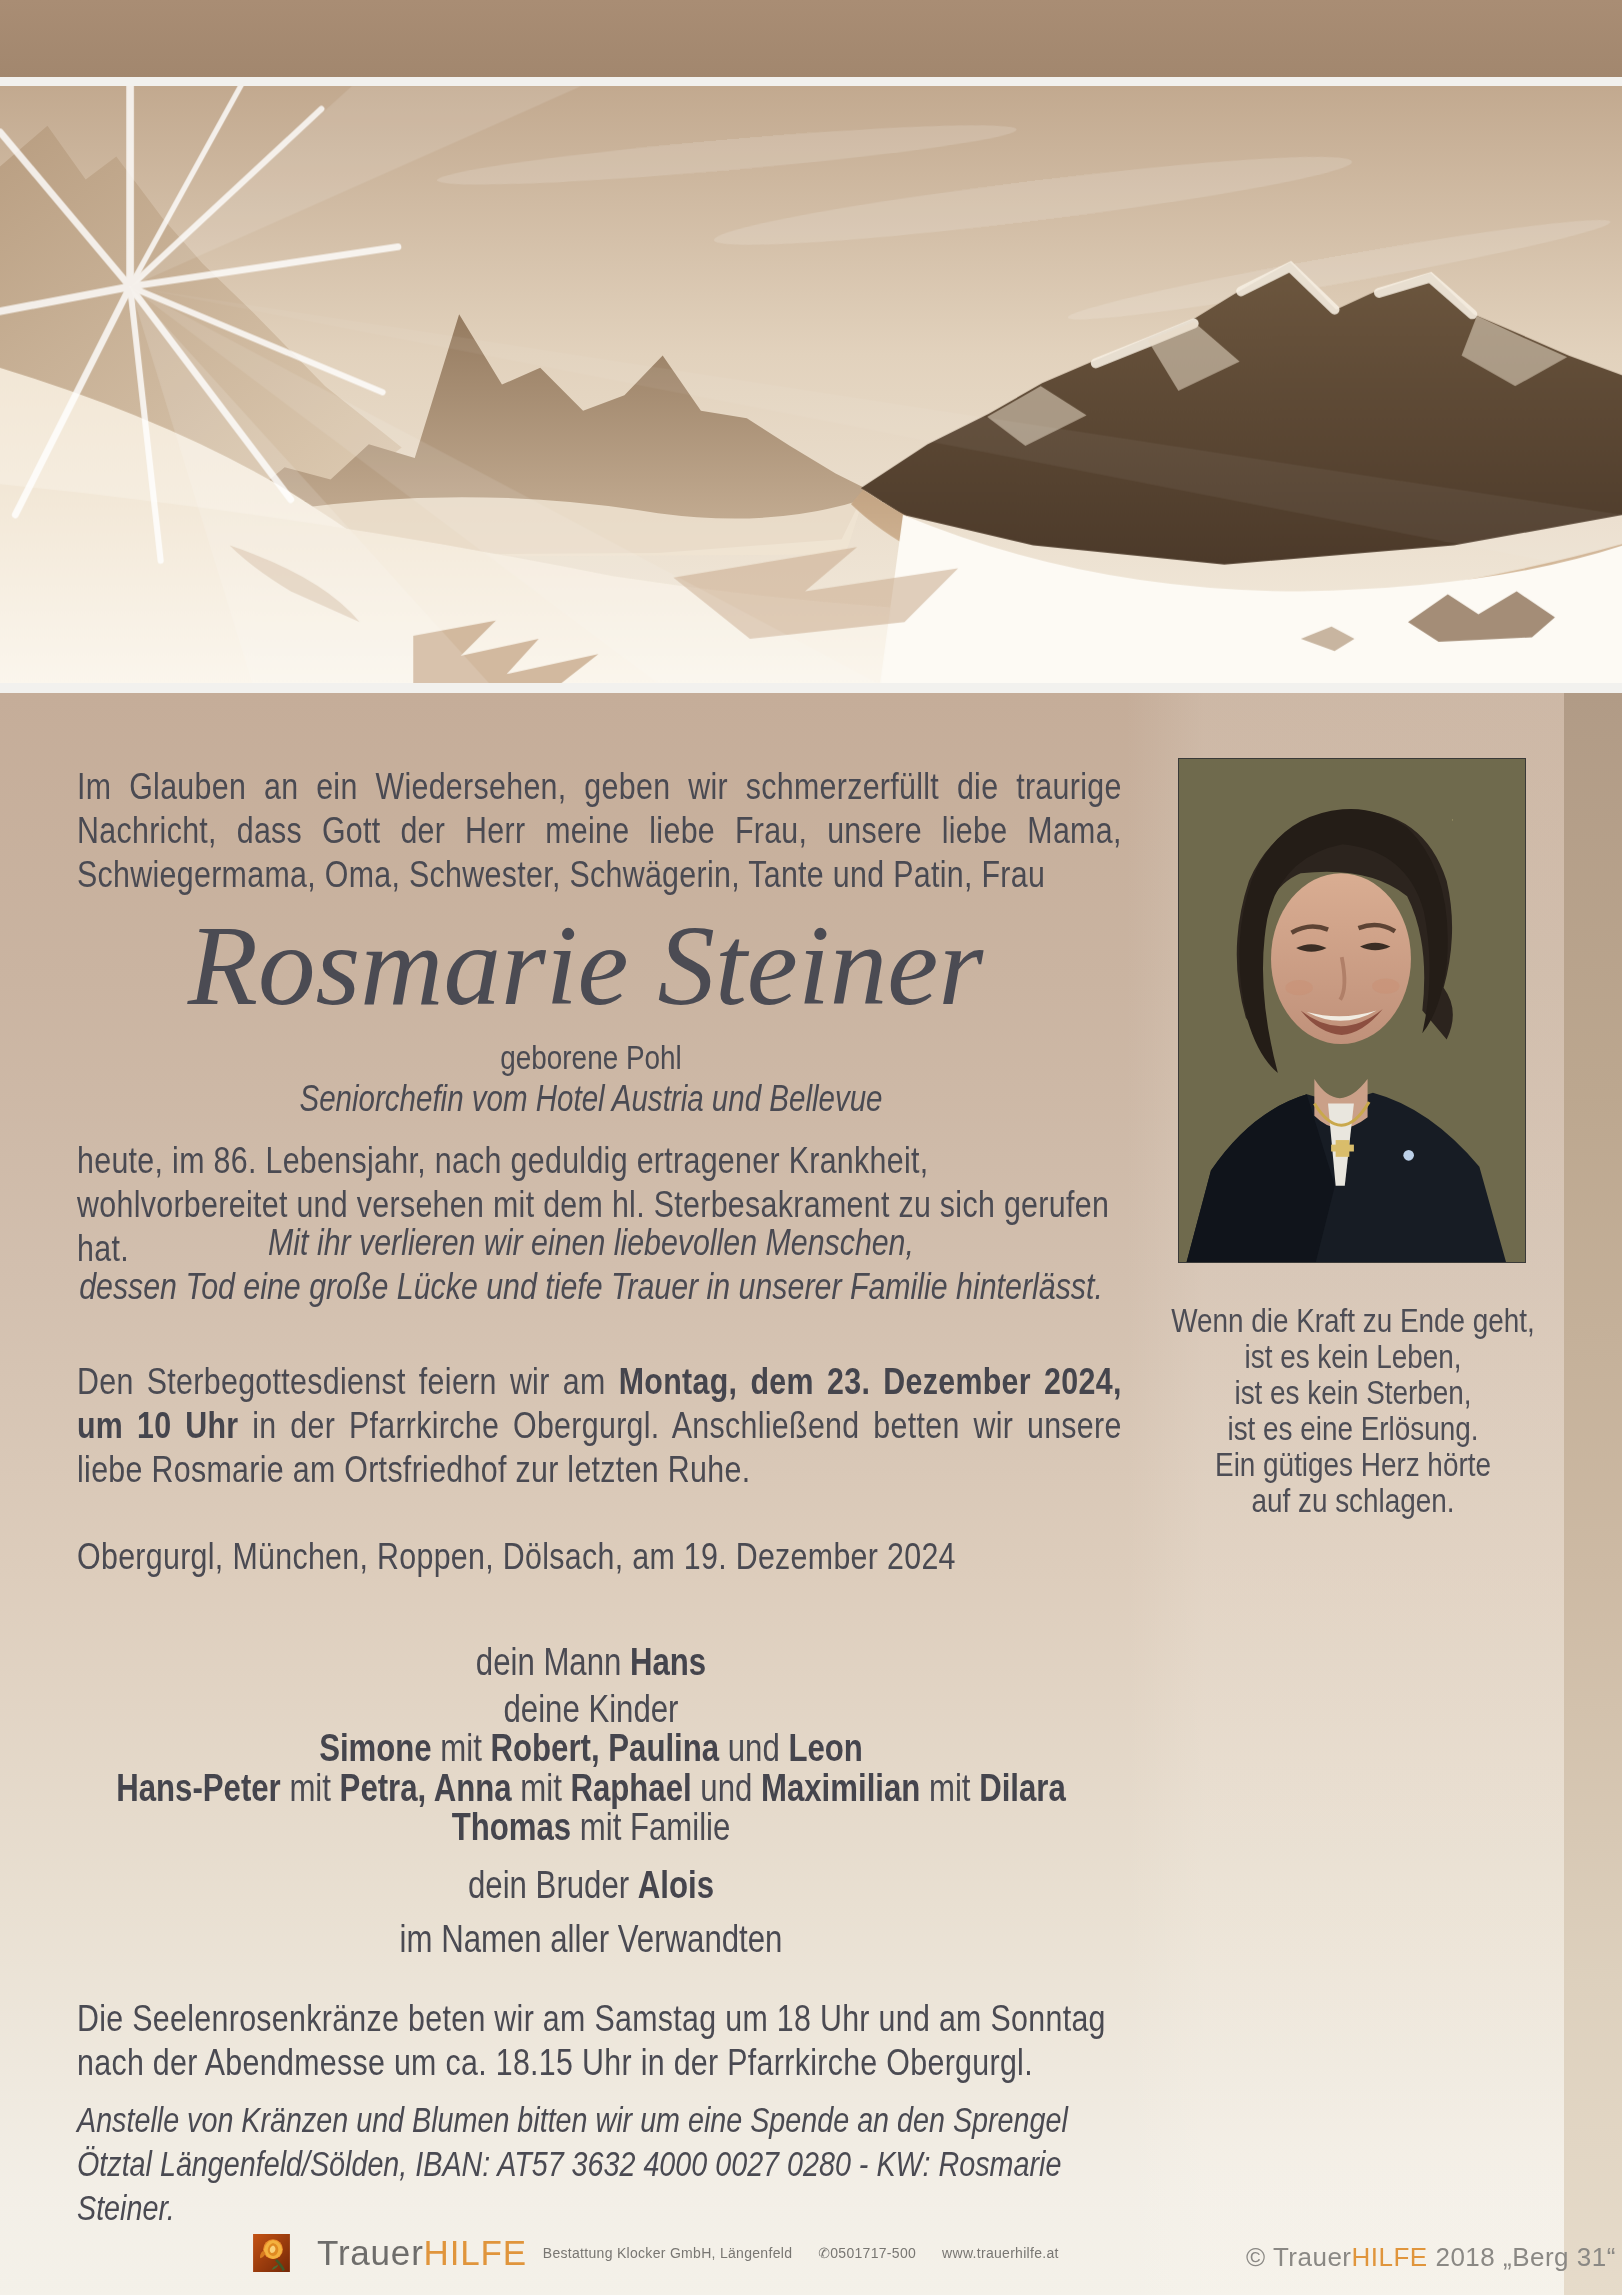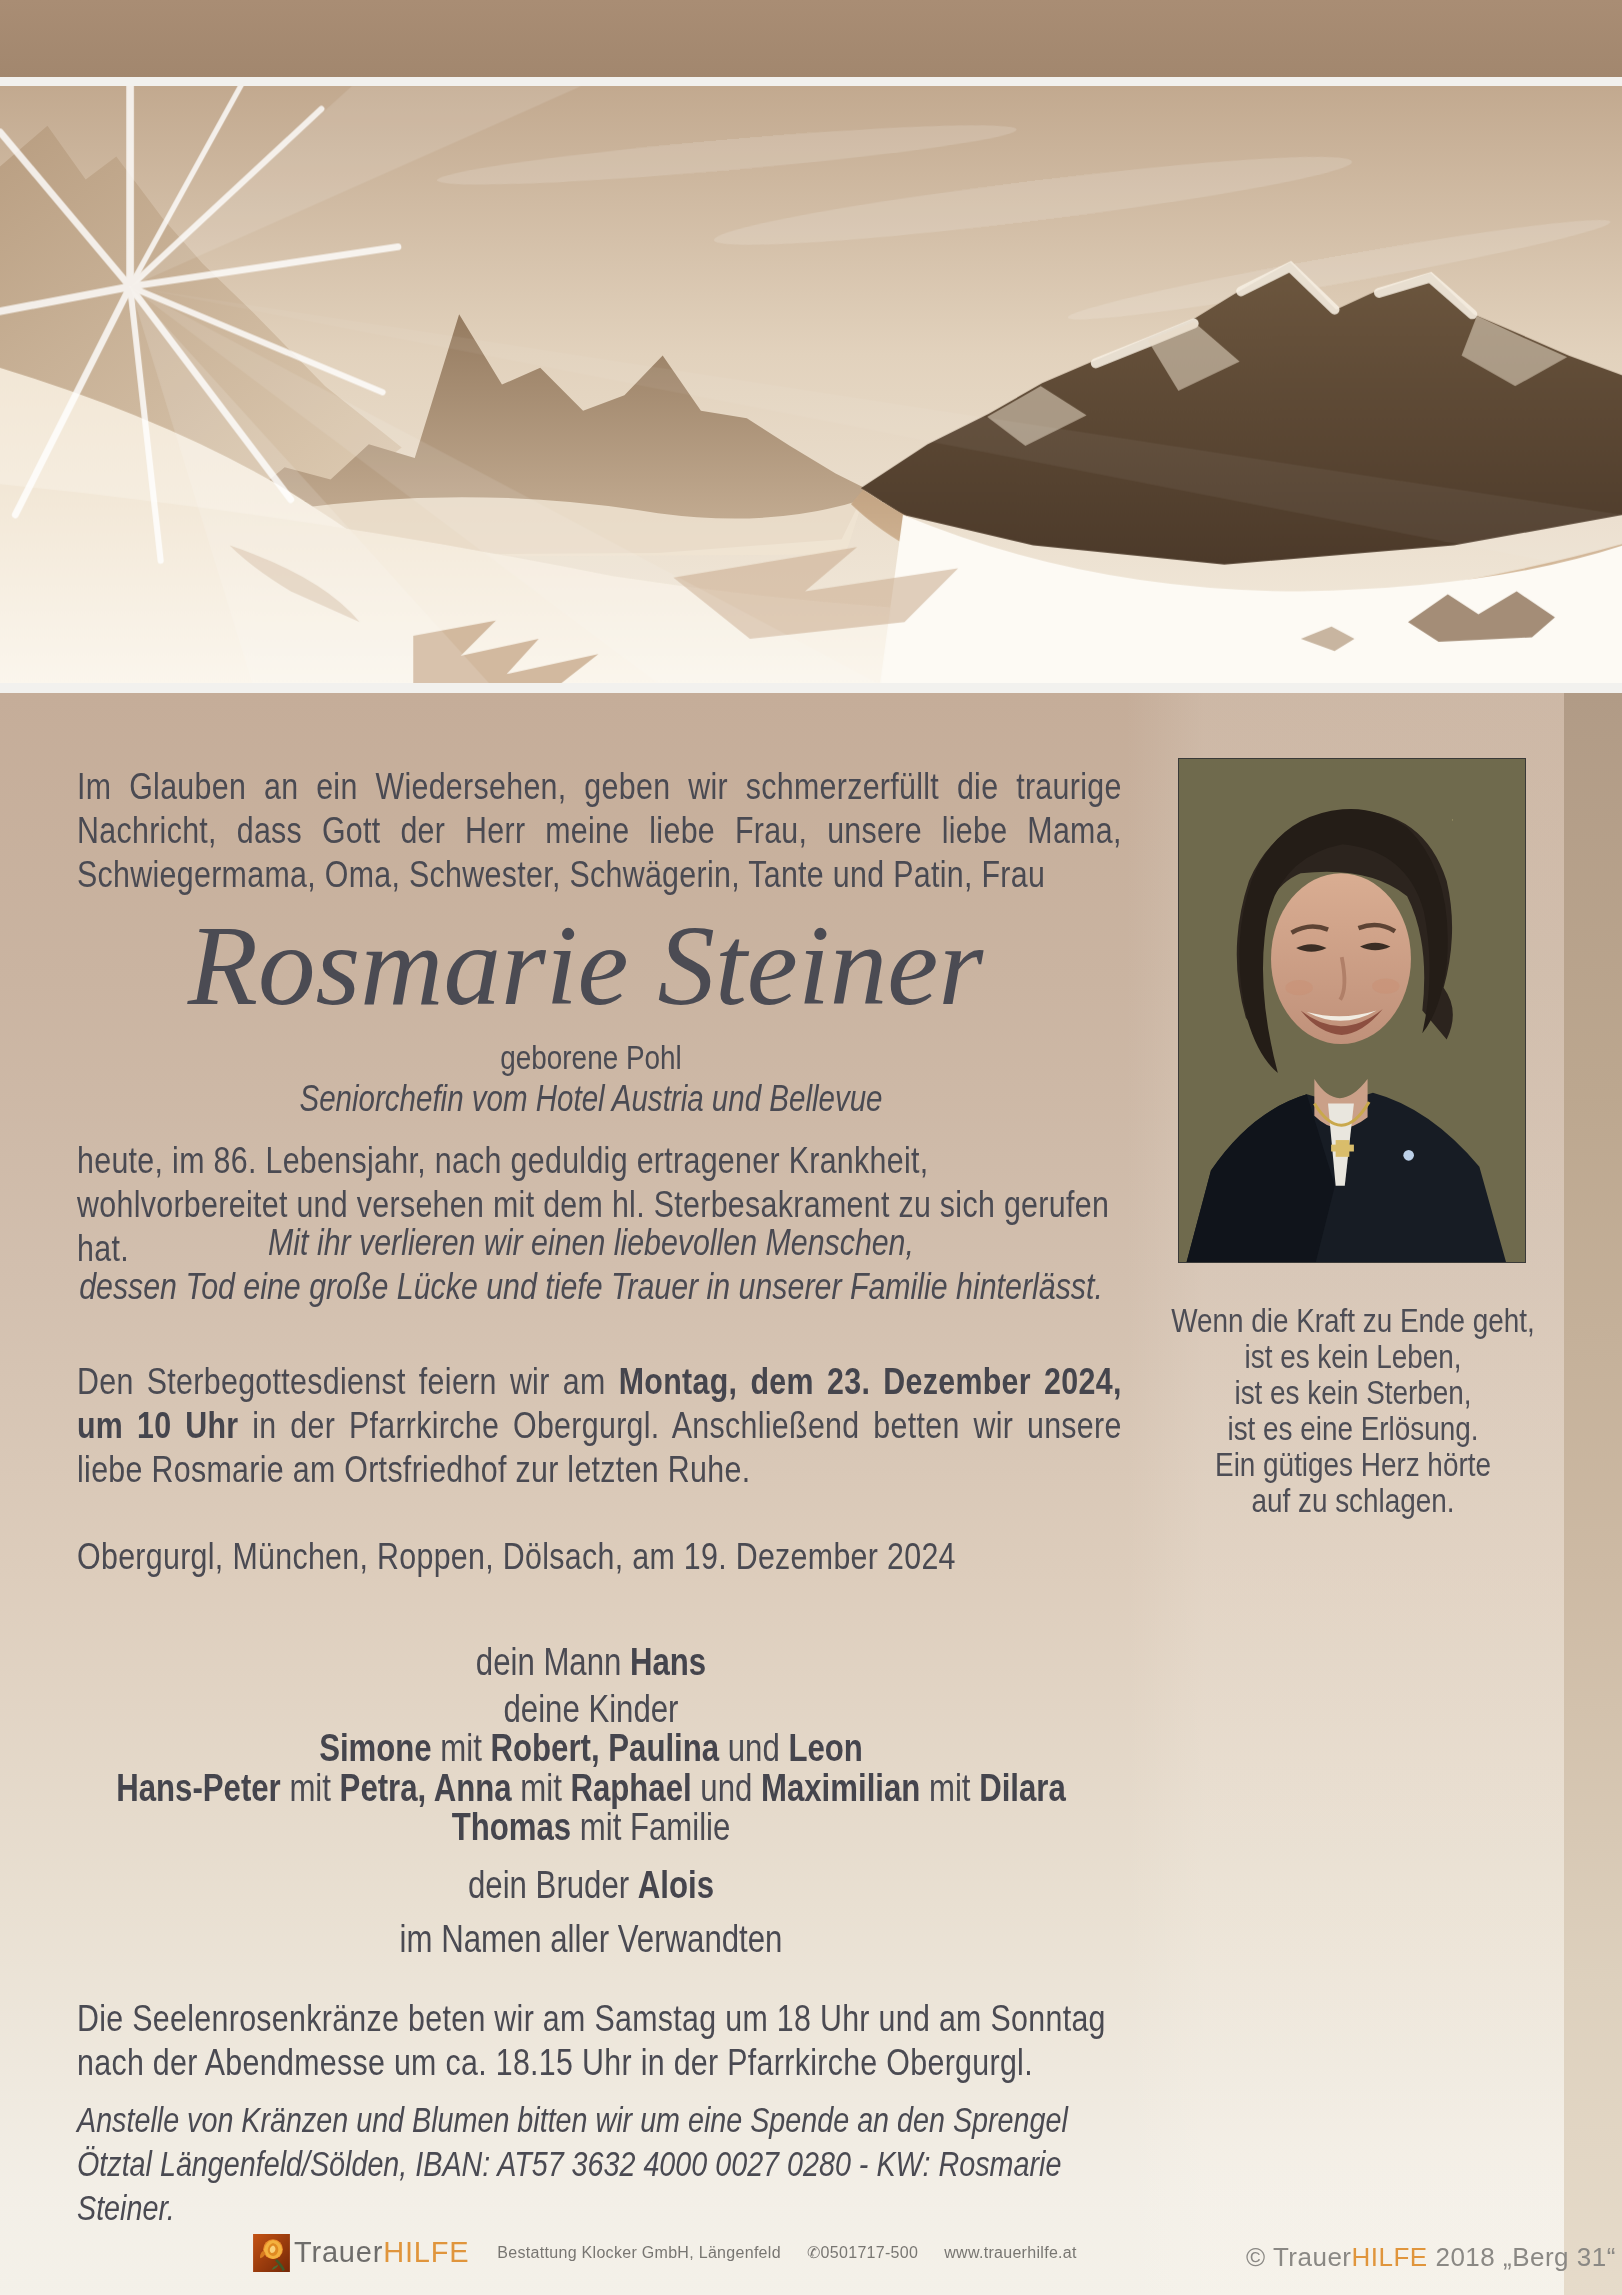--- a/index.html
+++ b/index.html
@@ -34,23 +34,23 @@
   .body-size{font-size:37px;line-height:44px;letter-spacing:0.4px;}
   .script{font-family:"Liberation Serif","DejaVu Serif",serif;font-style:italic;font-weight:400;}
 
   
   .portrait{position:absolute;left:1178px;top:758px;width:348px;height:505px;border:1.5px solid #3a3a38;box-sizing:border-box;background:#8c8660;}
   .portrait svg{display:block;width:100%;height:100%;}
 
   
   .footer-left{position:absolute;left:253px;top:2231px;height:43px;display:flex;align-items:center;}
   .rose{width:37px;height:38px;flex:0 0 auto;}
-  .brand{font-size:29px;letter-spacing:0.8px;margin-left:4px;color:#6e6d6b;white-space:nowrap;}
+  .brand{font-size:35px;letter-spacing:0.8px;margin-left:27px;color:#6e6d6b;white-space:nowrap;}
   .brand .hilfe{color:#e0953c;}
-  .foot-small{font-size:16px;color:#787672;margin-left:28px;white-space:nowrap;letter-spacing:0.3px;}
+  .foot-small{font-size:14px;color:#787672;margin-left:16px;white-space:nowrap;letter-spacing:0.3px;}
   .foot-small .gap{display:inline-block;width:26px;}
   .copyright{position:absolute;left:1246px;top:2242px;font-size:26px;color:#8a8884;letter-spacing:0.5px;white-space:nowrap;}
   .copyright .hilfe{color:#e0953c;}
 </style>
 </head>
 <body>
 
 <div class="page">
 
   <div class="topbar"></div>

